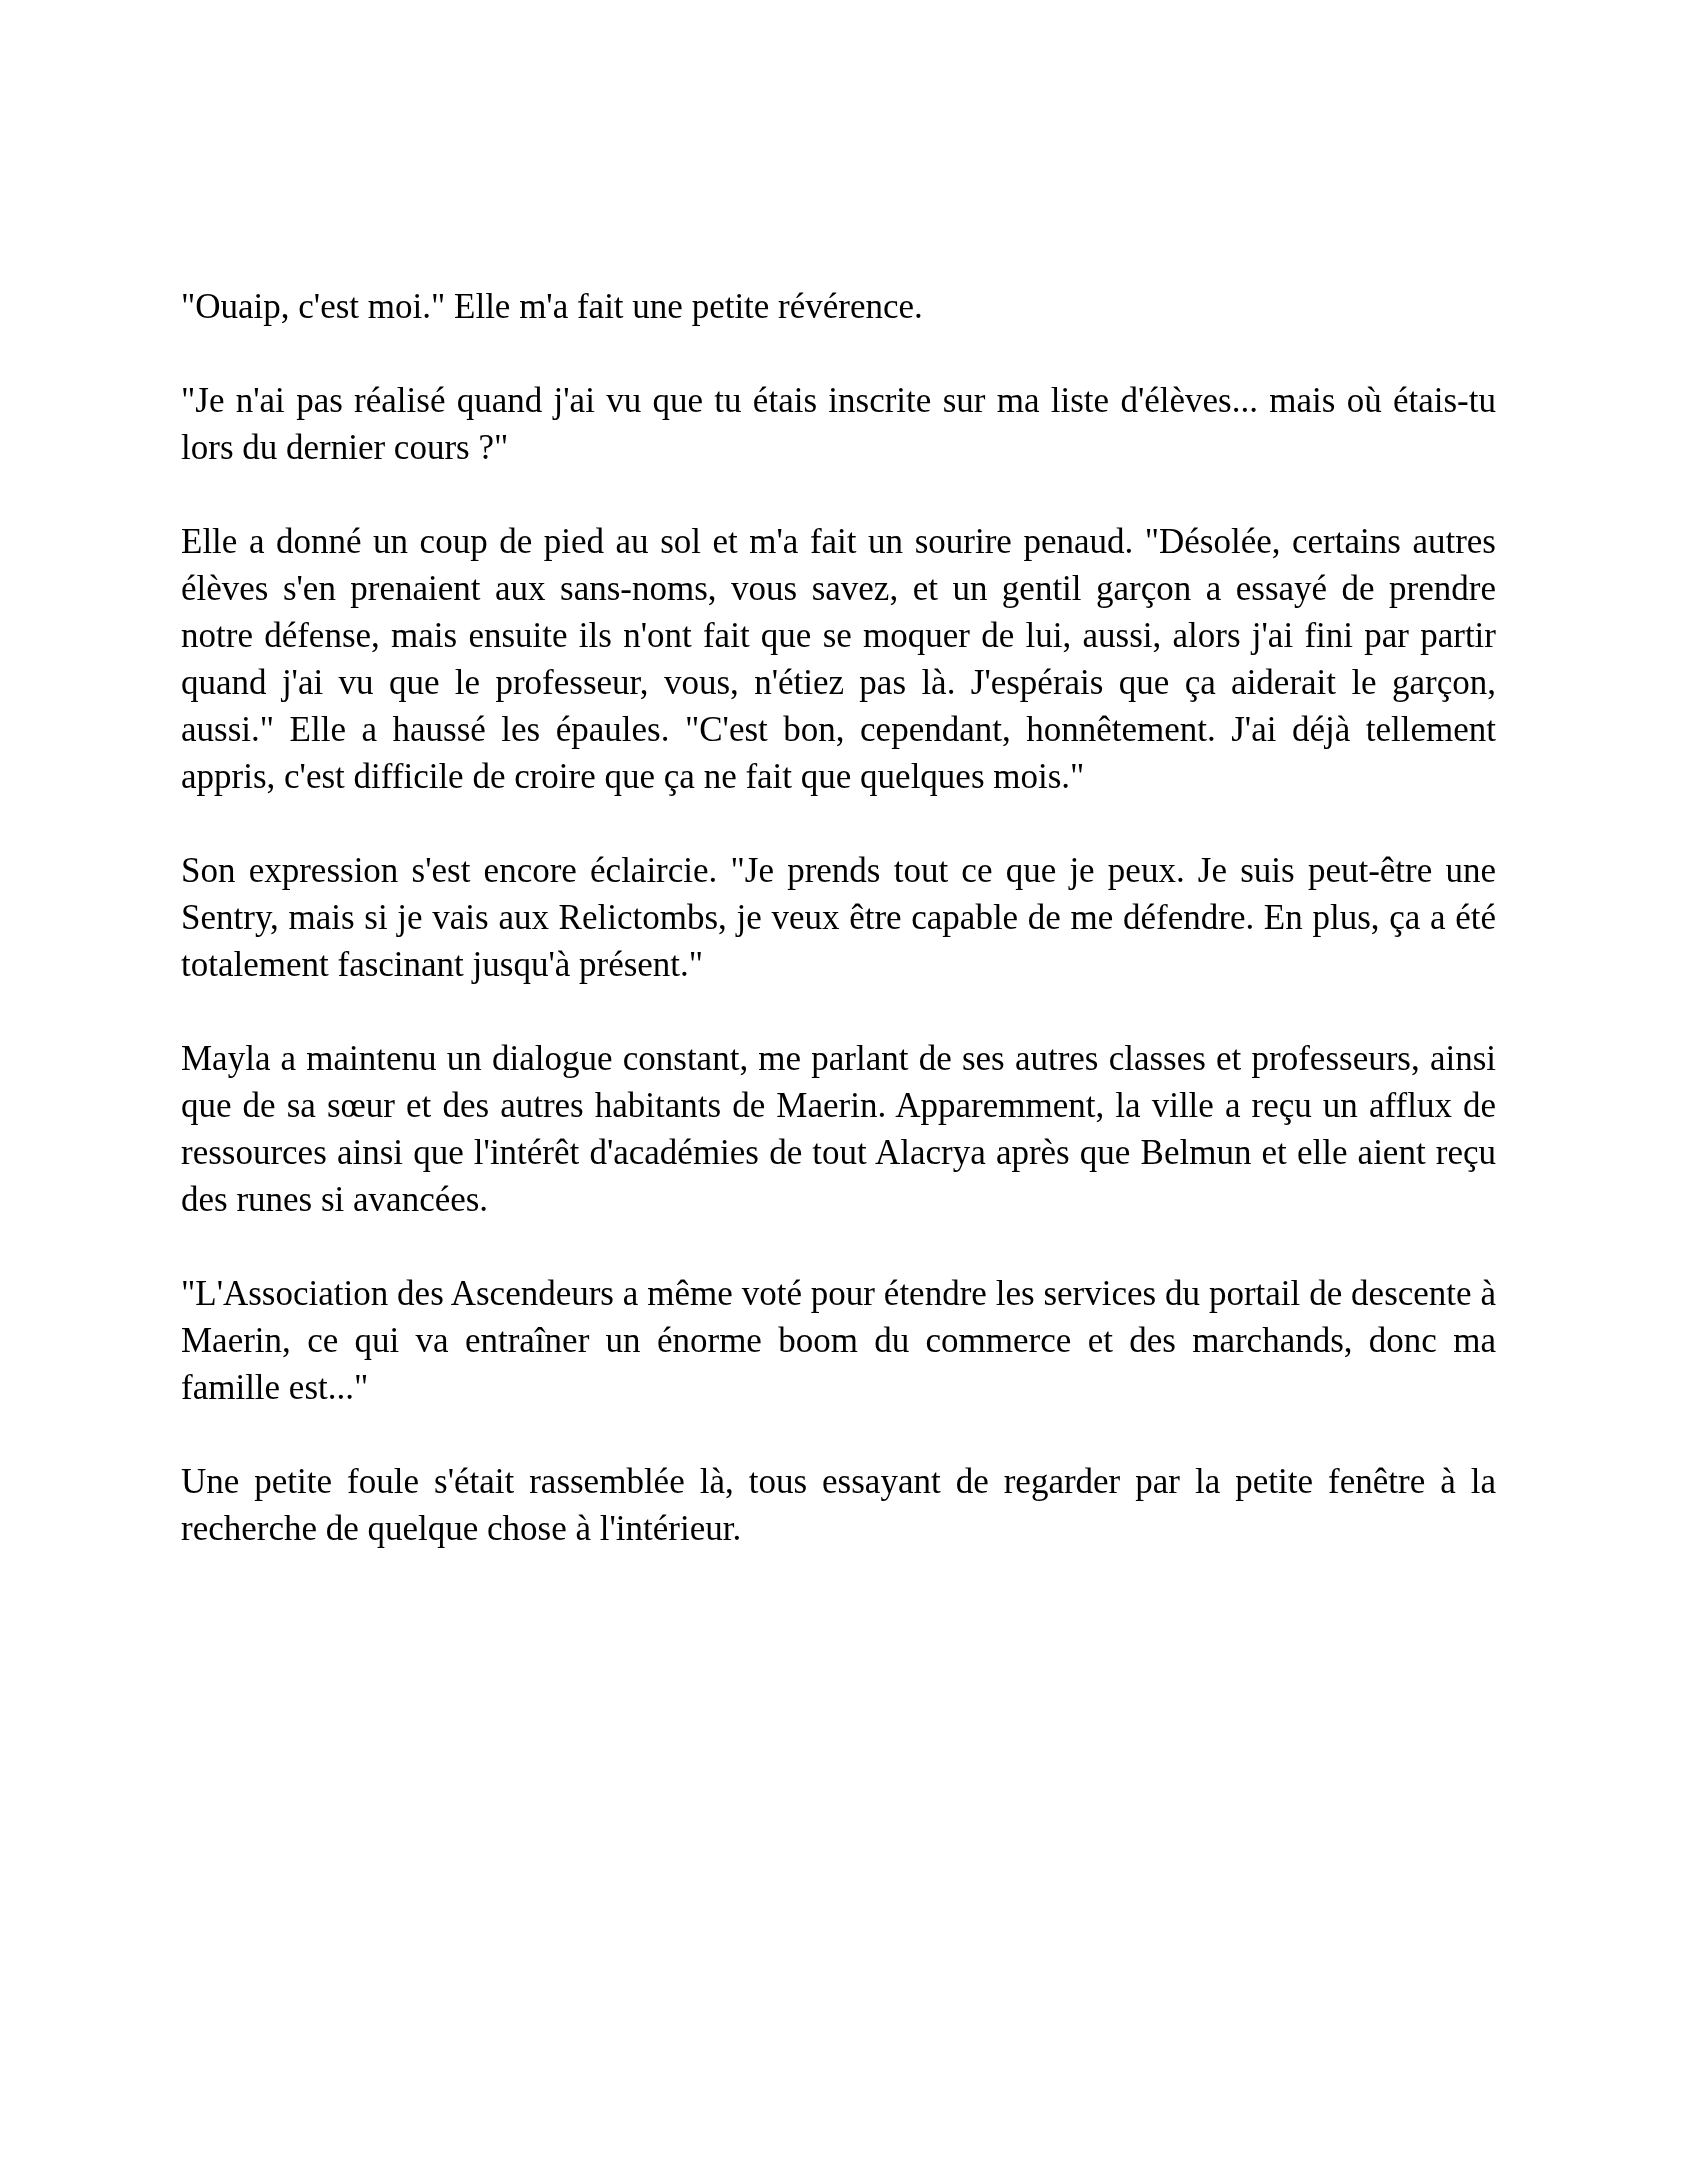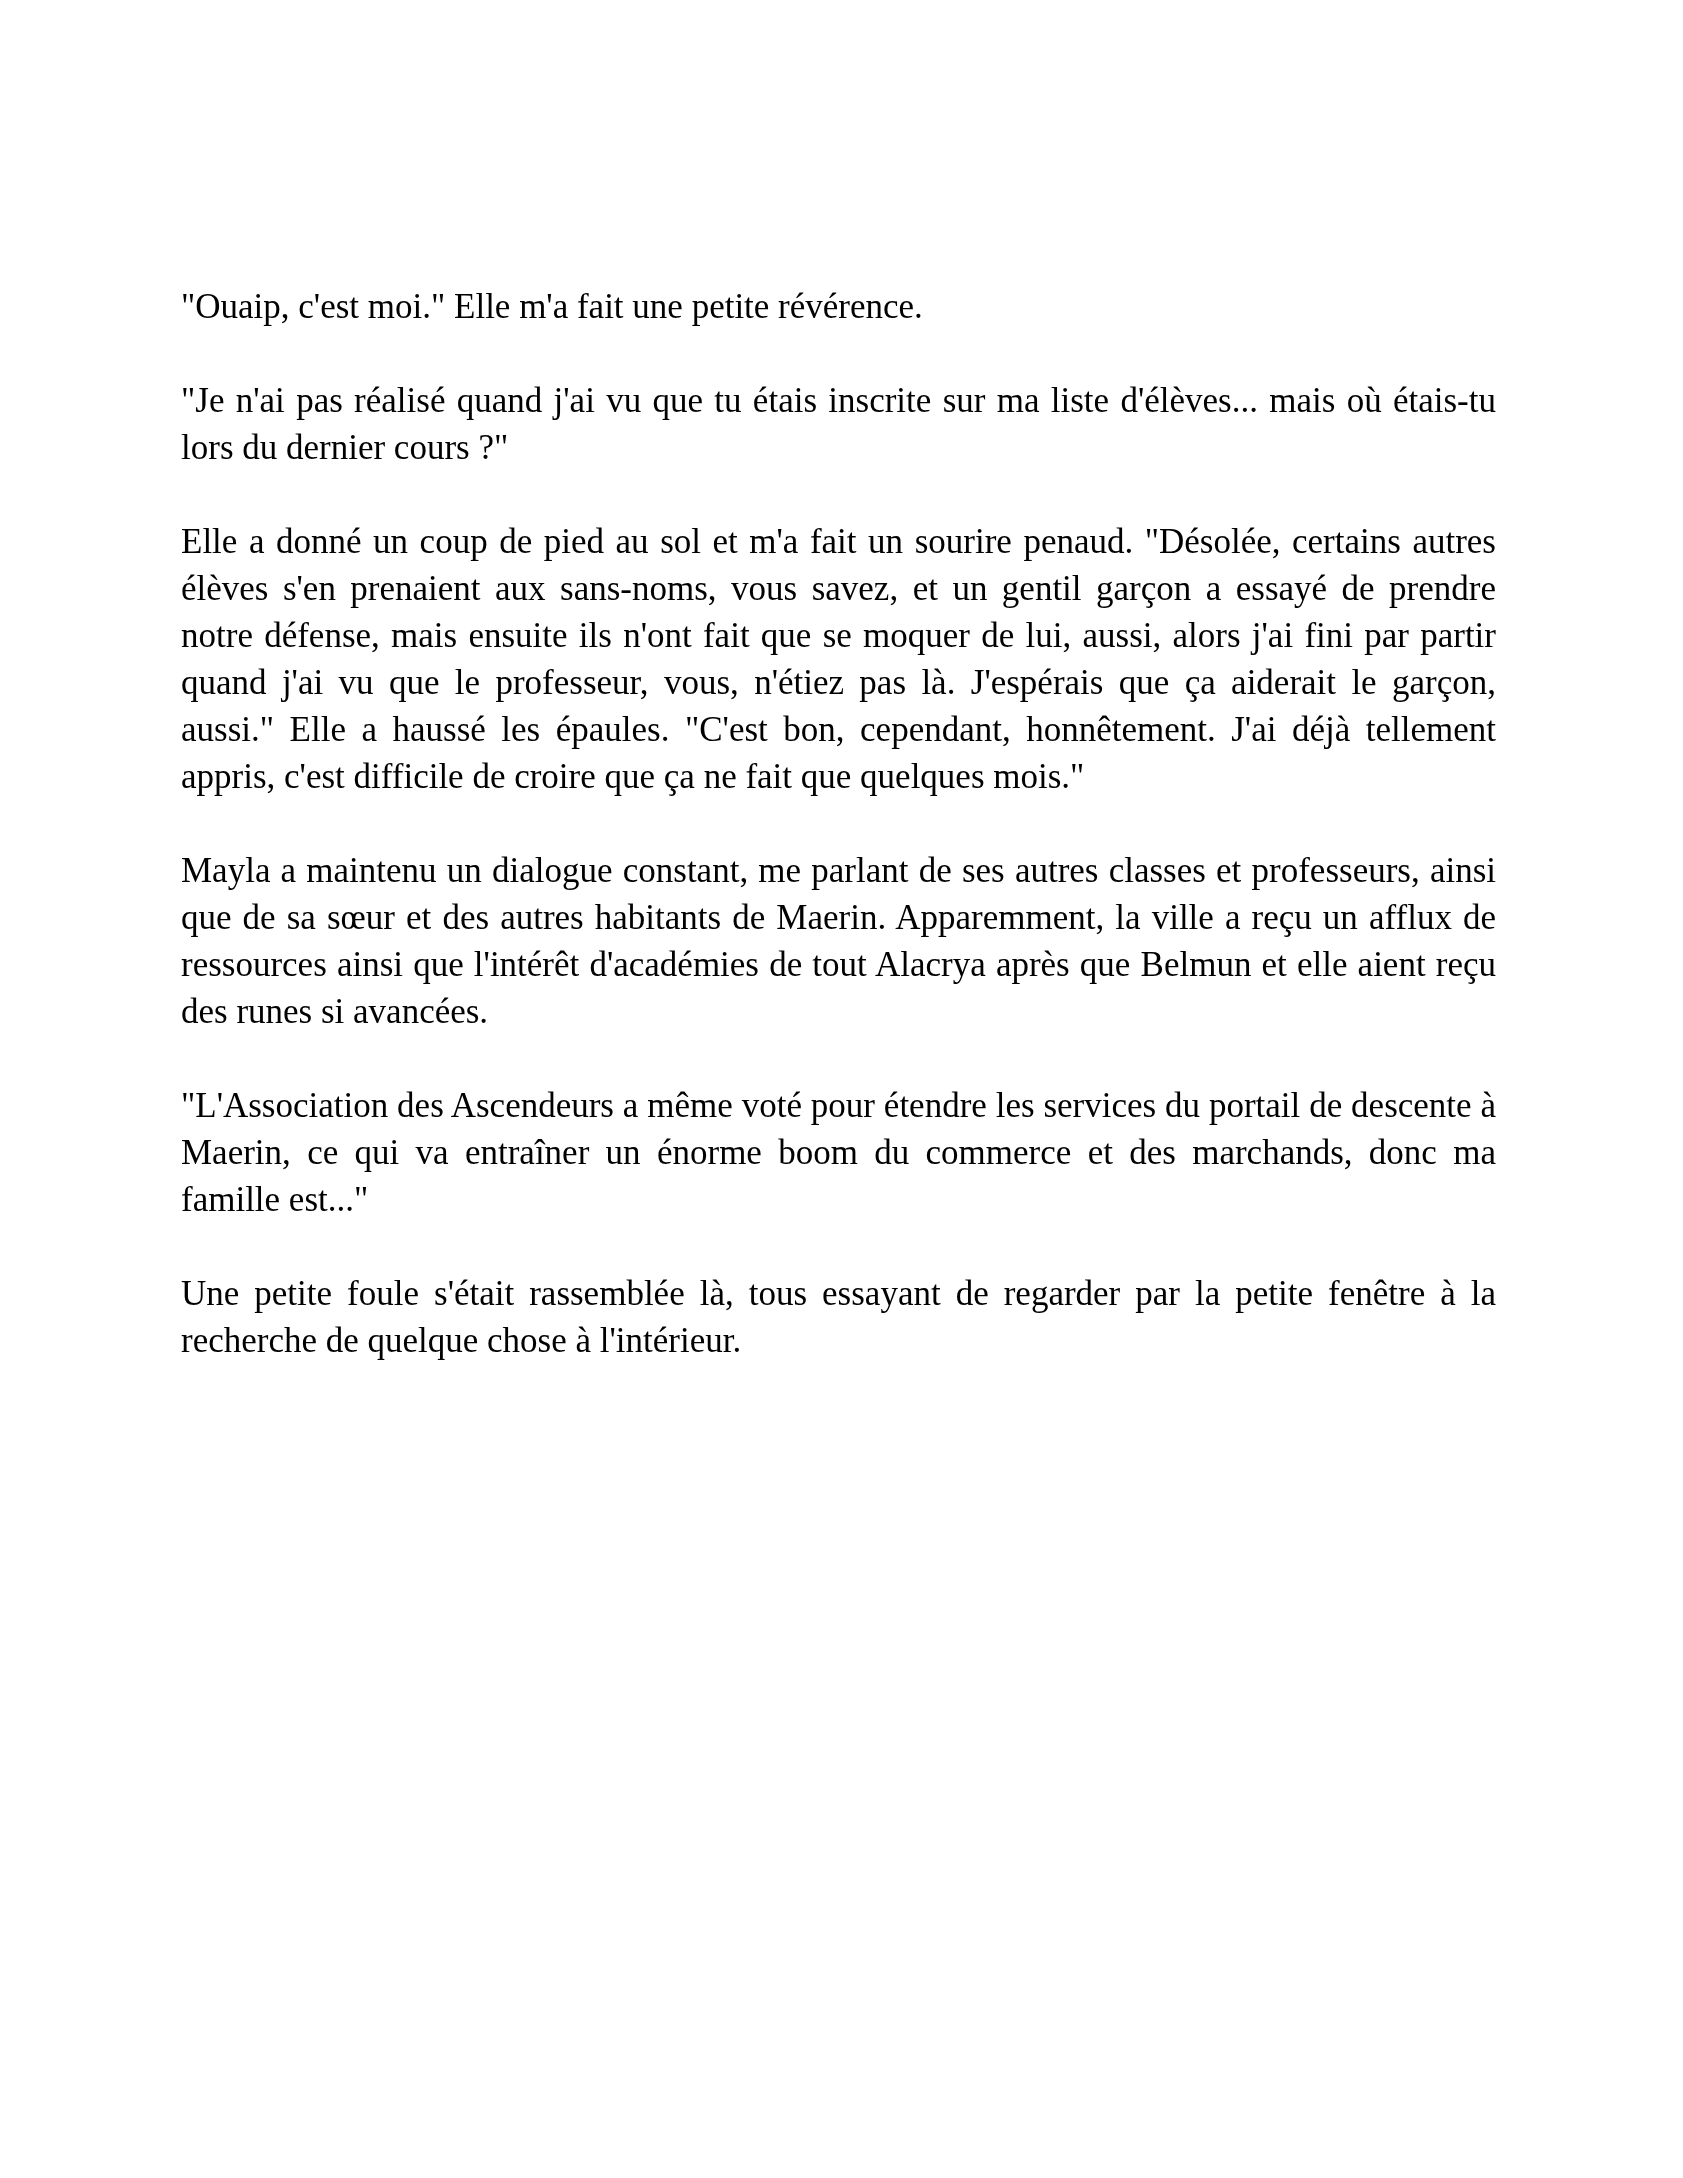--- a/index.html
+++ b/index.html
@@ -32,17 +32,18 @@
       margin-bottom: 4px;
     }
   </style>
 </head>
 <body>
 
 <div class="page">
   <p>"Ouaip, c'est moi." Elle m'a fait une petite révérence.</p>
   <p>"Je n'ai pas réalisé quand j'ai vu que tu étais inscrite sur ma liste d'élèves... mais où étais-tu lors du dernier cours ?"</p>
   <p>Elle a donné un coup de pied au sol et m'a fait un sourire penaud. "Désolée, certains autres élèves s'en prenaient aux sans-noms, vous savez, et un gentil garçon a essayé de prendre notre défense, mais ensuite ils n'ont fait que se moquer de lui, aussi, alors j'ai fini par partir quand j'ai vu que le professeur, vous, n'étiez pas là. J'espérais que ça aiderait le garçon, aussi." Elle a haussé les épaules. "C'est bon, cependant, honnêtement. J'ai déjà tellement appris, c'est difficile de croire que ça ne fait que quelques mois."</p>
+  <p>Son expression s'est encore éclaircie. "Je prends tout ce que je peux. Je suis peut-être une Sentry, mais si je vais aux Relictombs, je veux être capable de me défendre. En plus, ça a été totalement fascinant jusqu'à présent."</p>
   <p>Mayla a maintenu un dialogue constant, me parlant de ses autres classes et professeurs, ainsi que de sa sœur et des autres habitants de Maerin. Apparemment, la ville a reçu un afflux de ressources ainsi que l'intérêt d'académies de tout Alacrya après que Belmun et elle aient reçu des runes si avancées.</p>
   <p>"L'Association des Ascendeurs a même voté pour étendre les services du portail de descente à Maerin, ce qui va entraîner un énorme boom du commerce et des marchands, donc ma famille est..."</p>
   <p>Une petite foule s'était rassemblée là, tous essayant de regarder par la petite fenêtre à la recherche de quelque chose à l'intérieur.</p>
 </div>
 
 
 </body></html>

